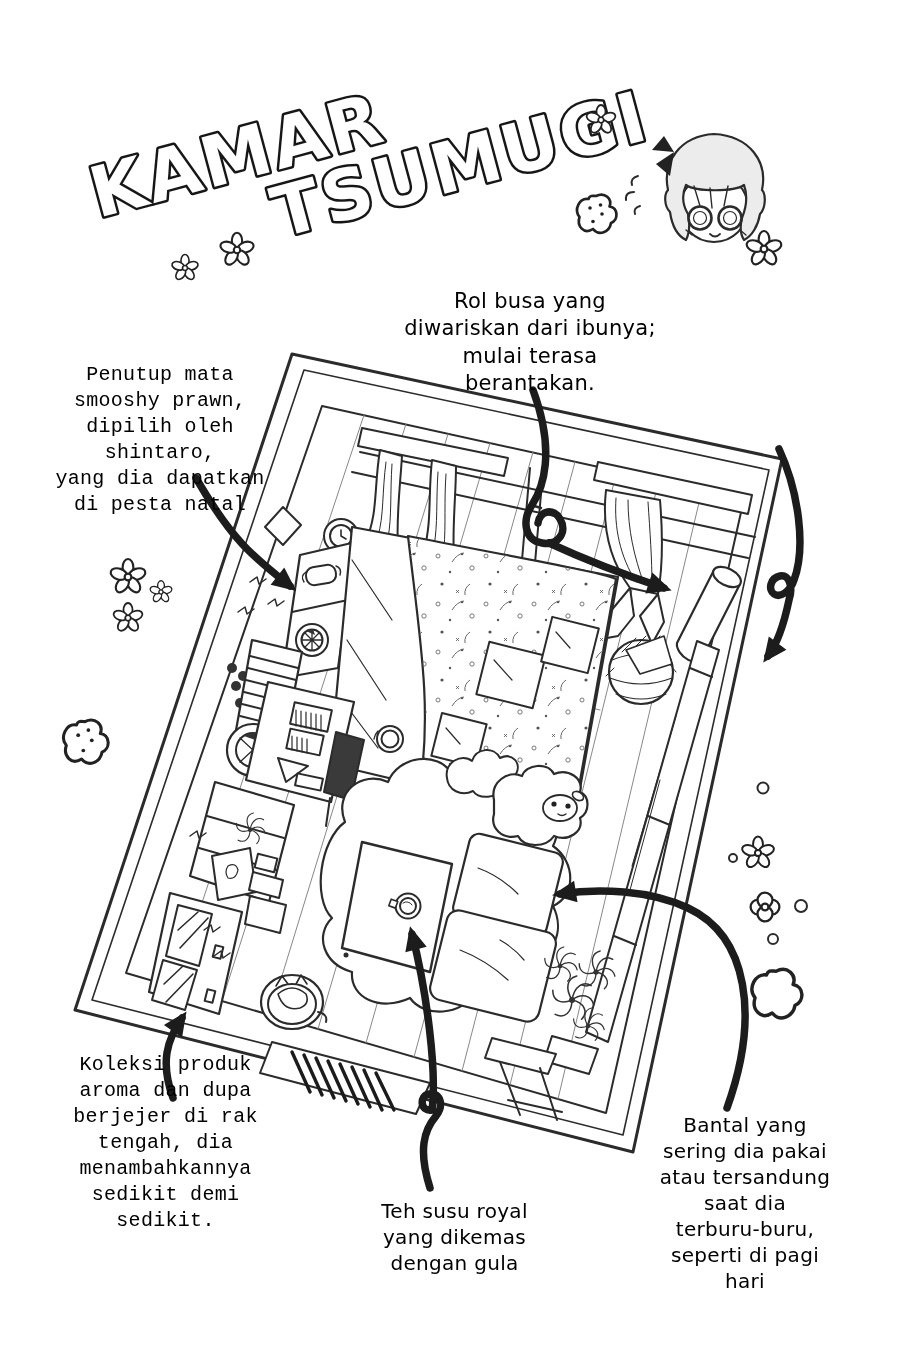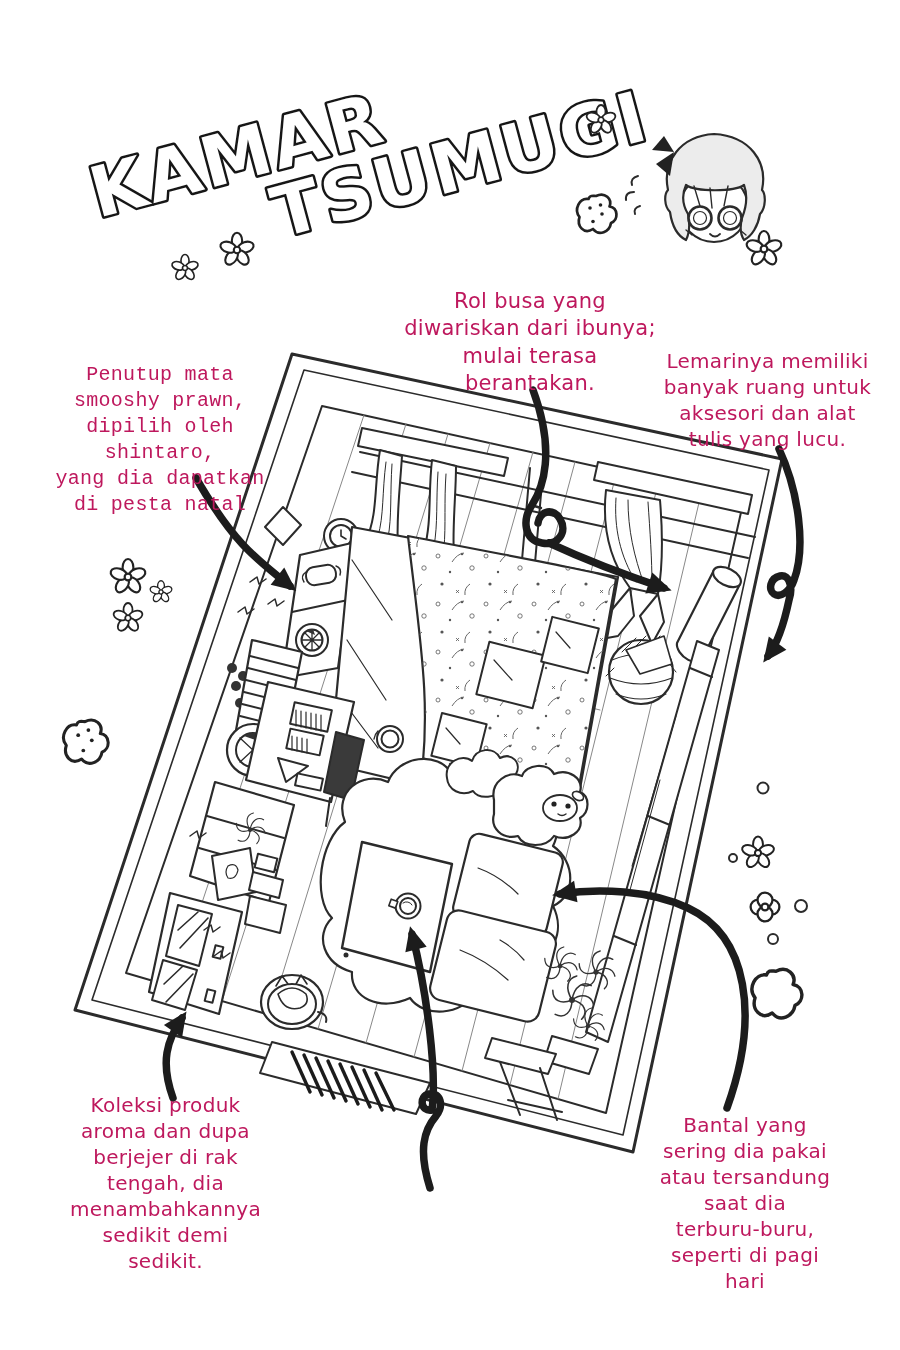--- a/index.html
+++ b/index.html
@@ -1,24 +1,24 @@
 <!DOCTYPE html>
 <html><head>
 <meta charset="utf-8">
 <style>
   html,body{margin:0;padding:0;background:#fff;}
   .page{position:relative;width:900px;height:1350px;background:#fff;overflow:hidden;
         font-family:"DejaVu Sans",sans-serif;}
   svg{position:absolute;left:0;top:0;}
-  .note{position:absolute;white-space:pre-line;text-align:center;color:#be185d;
+  .note{position:absolute;white-space:pre-line;text-align:center;color:#000000;
         font-size:20px;line-height:1.3;letter-spacing:.3px;}
   .n1{top:288px;left:375px;width:310px;font-size:21px;}
   .n2{top:348px;left:645px;width:245px;}
   .n3{top:362px;left:25px;width:270px;font-family:Liberation Mono, monospace;}
-  .n4{top:1092px;left:48px;width:235px;}
+  .n4{top:1052px;left:48px;width:235px;font-family:Liberation Mono, monospace;}
   .n5{top:1198px;left:342px;width:225px;}
   .n6{top:1112px;left:625px;width:240px;text-align:center;}
   .title-text{font-weight:bold;letter-spacing:3px;
         font-family:"DejaVu Sans",sans-serif;}
 </style>
 </head>
 <body>
 
 <div class="page">
 
@@ -398,36 +398,35 @@
     <path d="M58 106 q5 5 10 0" stroke-width="1.8"></path>
   </g>
 
 </g>
 </svg>
 
 <div class="note n1">Rol busa yang
 diwariskan dari ibunya;
 mulai terasa
 berantakan.</div>
-<div class="note n2">Lemarinya memiliki
-banyak ruang untuk
-aksesori dan alat
-tulis yang lucu.</div>
 <div class="note n3">Penutup mata
 smooshy prawn,
 dipilih oleh shintaro,
 yang dia dapatkan
 di pesta natal</div>
 <div class="note n4">Koleksi produk
 aroma dan dupa
 berjejer di rak
 tengah, dia
 menambahkannya
 sedikit demi
 sedikit.</div>
+<div class="note n5">Teh susu royal
+yang dikemas
+dengan gula</div>
 <div class="note n6">Bantal yang
 sering dia pakai
 atau tersandung
 saat dia
 terburu-buru,
 seperti di pagi
 hari</div>
 
 </div>
 

